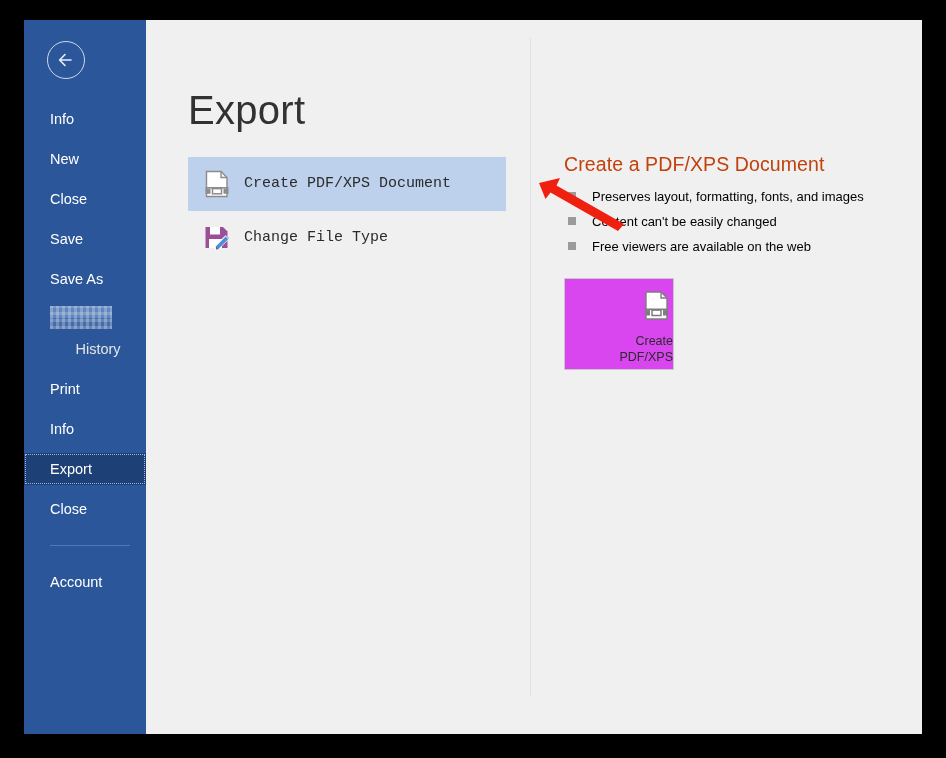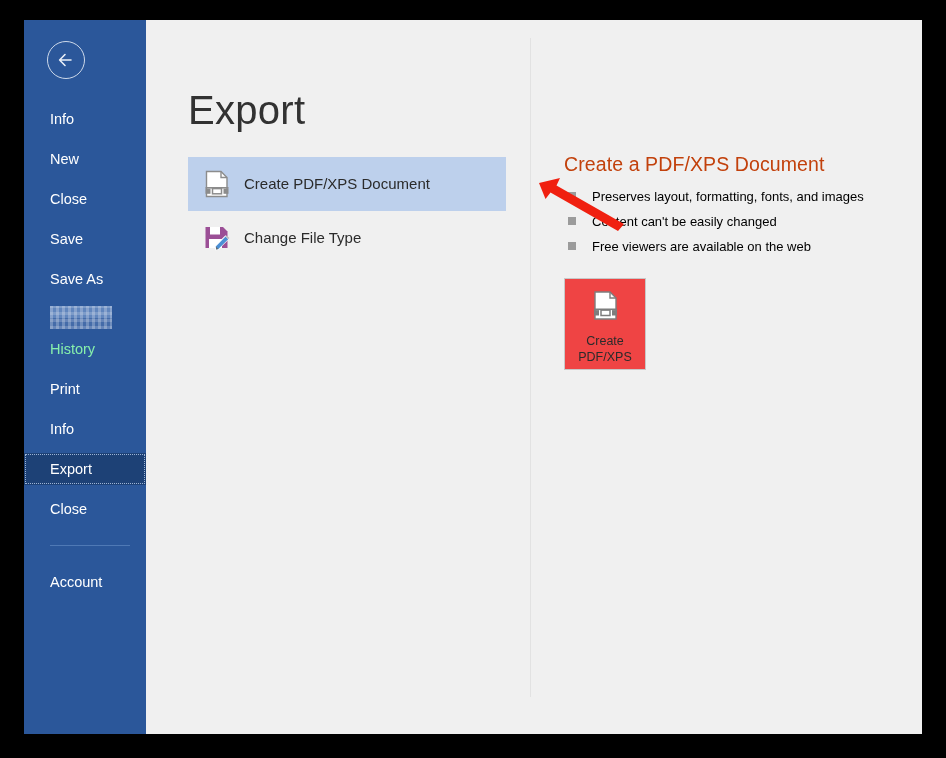--- a/index.html
+++ b/index.html
@@ -61,21 +61,21 @@
     height: 32px;
     line-height: 32px;
     padding-left: 26px;
     color: #ffffff;
     font-size: 14.5px;
     box-sizing: border-box;
     cursor: pointer;
     white-space: nowrap;
   }
   .nav-item.gap-above { margin-top: 8px; }
-  .nav-item.disabled { color: #86efac; cursor: default; }
+  .nav-item.disabled { color: #e5e5e5; cursor: default; text-align: center; }
   .nav-item.selected {
     background: #1d4176;
     outline: 1px dotted #9db4d6;
     outline-offset: -2px;
   }
   .nav-sep {
     height: 1px;
     background: #4f79b5;
     margin: 20px 16px 20px 26px;
   }
@@ -169,20 +169,21 @@
   }
   .option-label {
     position: absolute;
     left: 56px;
     top: 0;
     height: 54px;
     line-height: 54px;
     font-size: 15px;
     color: #2b2b2b;
     white-space: nowrap;
+    font-family: Liberation Mono, monospace;
   }
 
   
   #detail-pane {
     position: absolute;
     left: 418px;
     top: 133px;
     width: 330px;
   }
   #detail-title {
@@ -210,23 +211,24 @@
     background: #9b9b9b;
   }
 
   #create-button {
     position: absolute;
     left: 0;
     top: 125px;
     width: 80px;
     height: 90px;
     border: 1px solid #c8c8c8;
-    background: #ef4444;
+    background: #d946ef;
     cursor: pointer;
-    text-align: center;
+    text-align: right;
+    padding-left: 28px;
   }
   #create-button-icon { margin-top: 10px; }
   #create-button-label {
     margin-top: 4px;
     font-size: 12.5px;
     color: #2b2b2b;
     line-height: 16px;
   }
 
   

